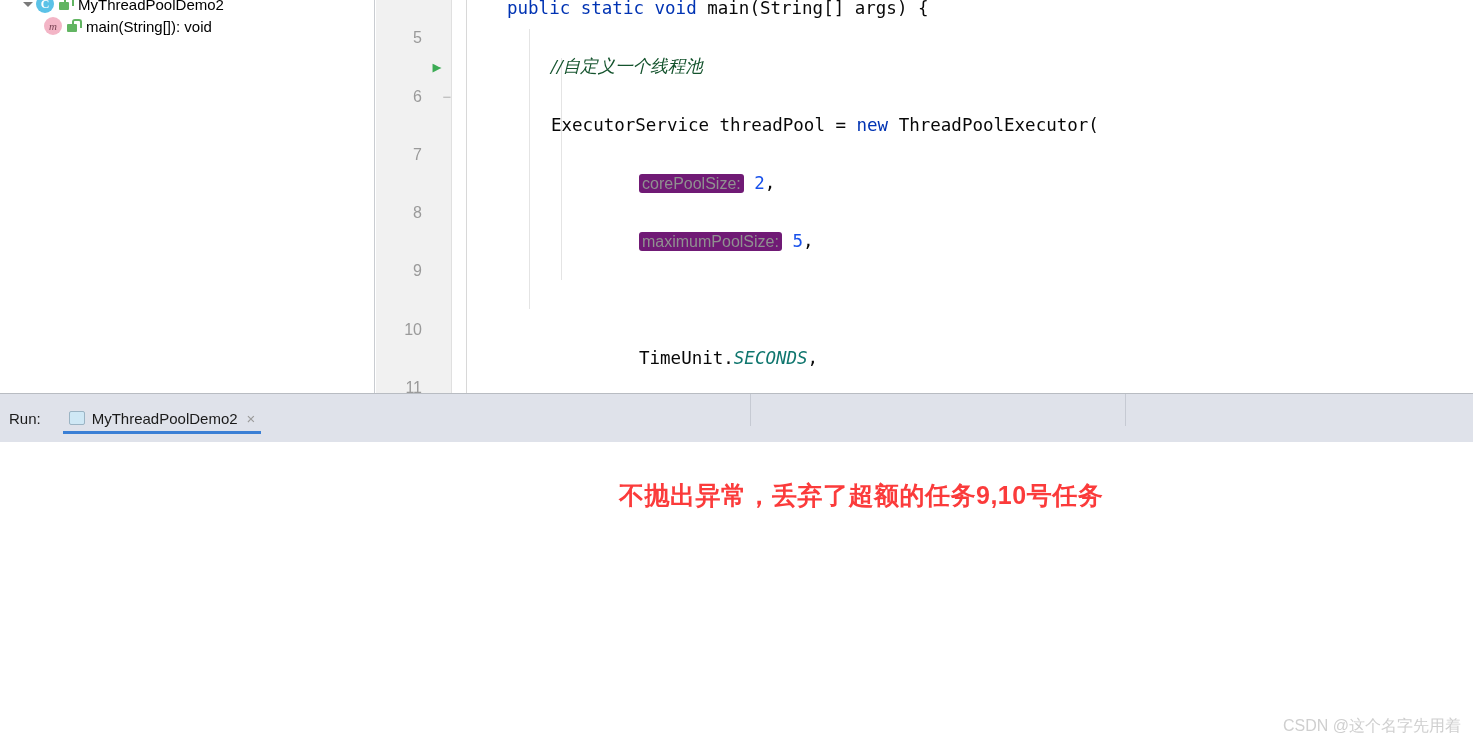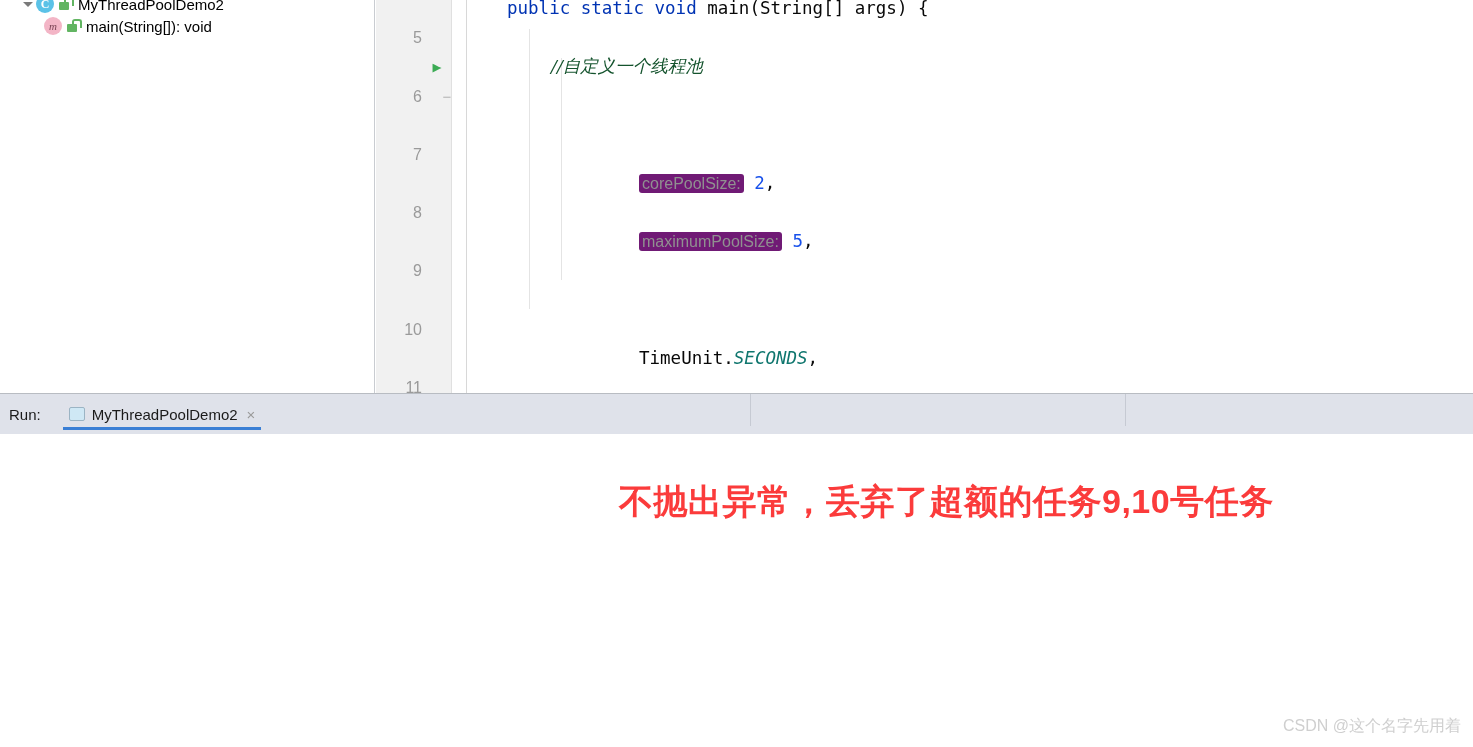--- a/index.html
+++ b/index.html
@@ -135,21 +135,21 @@
     font-style: normal;
   }
 
   
   .run-window {
     position: absolute; left: 0; top: 393px; width: 1473px; height: 354px;
     background: #ffffff;
     border-top: 1px solid #b8bcc2;
   }
   .run-header {
-    position: relative; height: 40px; width: 1473px;
+    position: relative; height: 48px; width: 1473px;
     background: #dfe2ea;
     display: flex; align-items: center;
   }
   .run-label {
     margin-left: 9px; font-size: 15px; color: #1a1a1a;
     font-family: "Liberation Sans", sans-serif;
   }
   .run-tab {
     margin-left: 22px; height: 32px;
     display: flex; align-items: center; position: relative;
@@ -173,21 +173,21 @@
   }
 
   
   .console {
     position: absolute; left: 70px; top: 425px; right: 0; bottom: 0;
     background: #ffffff; overflow: hidden;
   }
 
   .annotation {
     position: absolute; left: 619px; top: 478px;
-    color: #fb3b3b; font-size: 34px; font-weight: bold;
+    color: #fb3b3b; font-size: 25px; font-weight: bold;
     font-family: "Liberation Sans", "DejaVu Sans", sans-serif;
     letter-spacing: 0.5px; white-space: nowrap;
   }
 
   .watermark {
     position: absolute; right: 12px; bottom: 10px;
     color: #cfcfcf; font-size: 16px;
     font-family: "Liberation Sans", sans-serif;
     white-space: nowrap;
     margin-top: 14px;
@@ -229,20 +229,21 @@
           <span class="ctext"><span style="padding-left:54px"></span><span class="kw">public</span> <span class="kw">static</span> <span class="kw">void</span> <span class="plain">main</span><span class="plain">(String[] args) {</span></span>
         </div>
 
         <div class="code-line" style="top:23px">
           <span class="lnum">6</span>
           <span class="ctext"><span style="padding-left:98px"></span><span class="cmt">//自定义一个线程池</span></span>
         </div>
 
         <div class="code-line" style="top:52px">
           <span class="lnum">7</span>
+          <span class="ctext"><span style="padding-left:98px"></span><span class="plain">ExecutorService threadPool = </span><span class="kw">new</span><span class="plain"> ThreadPoolExecutor(</span></span>
         </div>
 
         <div class="code-line" style="top:81px">
           <span class="lnum">8</span>
           <span class="ctext"><span style="padding-left:186px"></span><span class="hint">corePoolSize:</span> <span class="num">2</span><span class="plain">,</span></span>
         </div>
 
         <div class="code-line" style="top:110px">
           <span class="lnum">9</span>
           <span class="ctext"><span style="padding-left:186px"></span><span class="hint">maximumPoolSize:</span> <span class="num">5</span><span class="plain">,</span></span>

